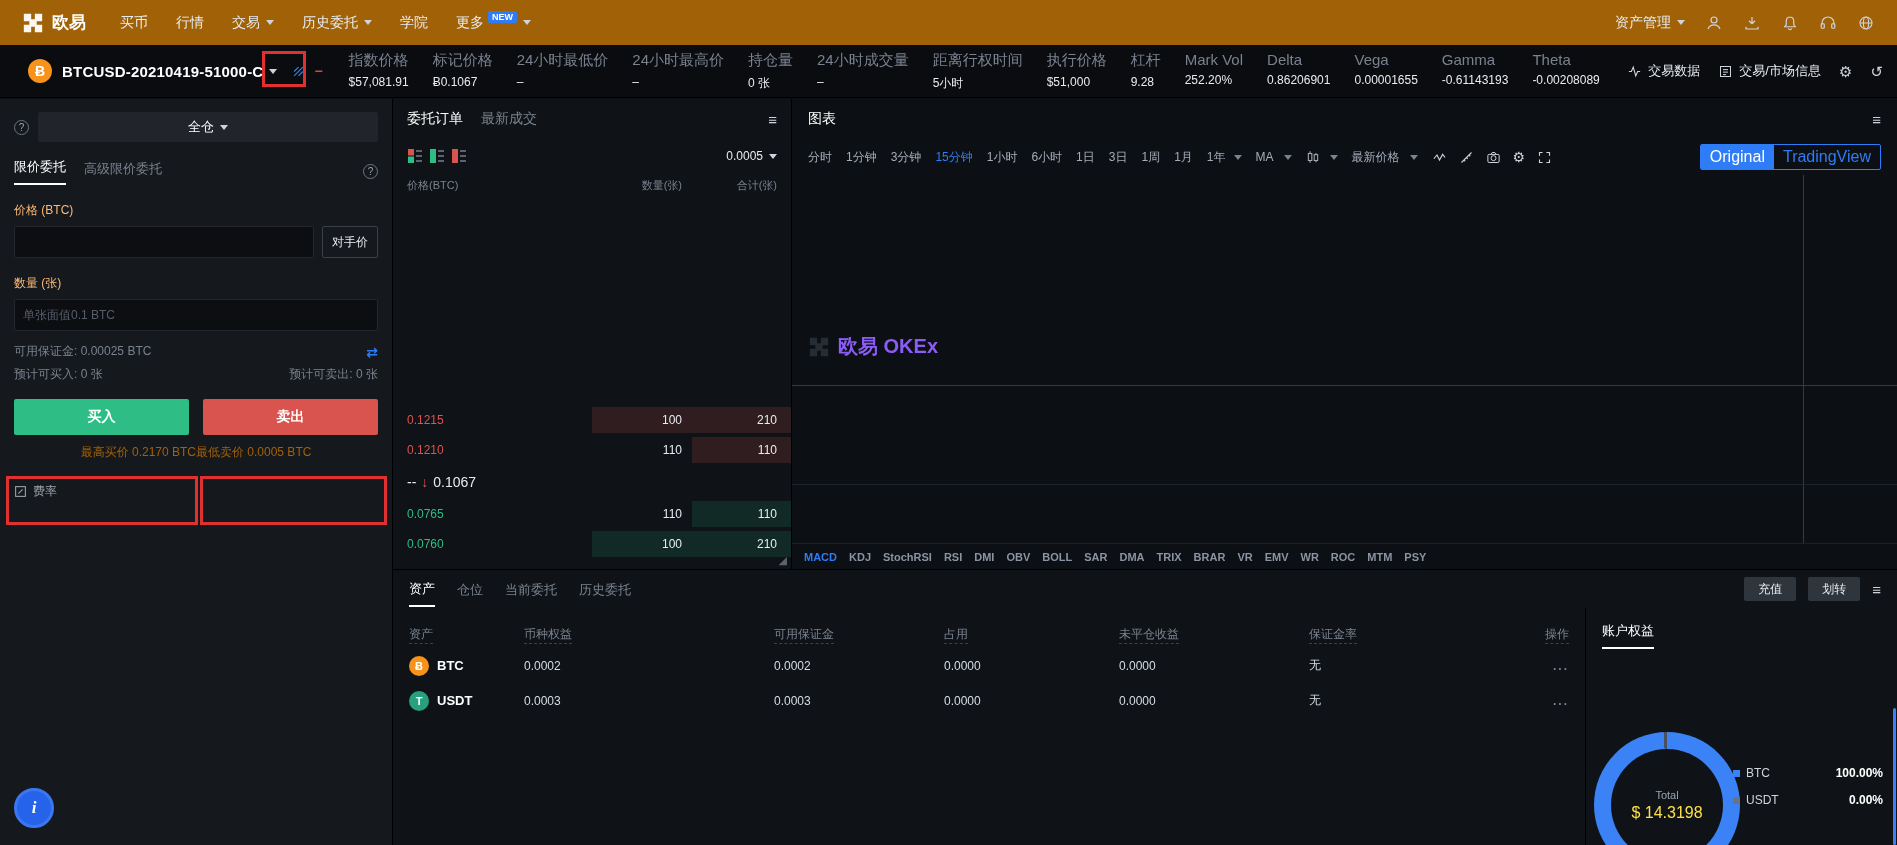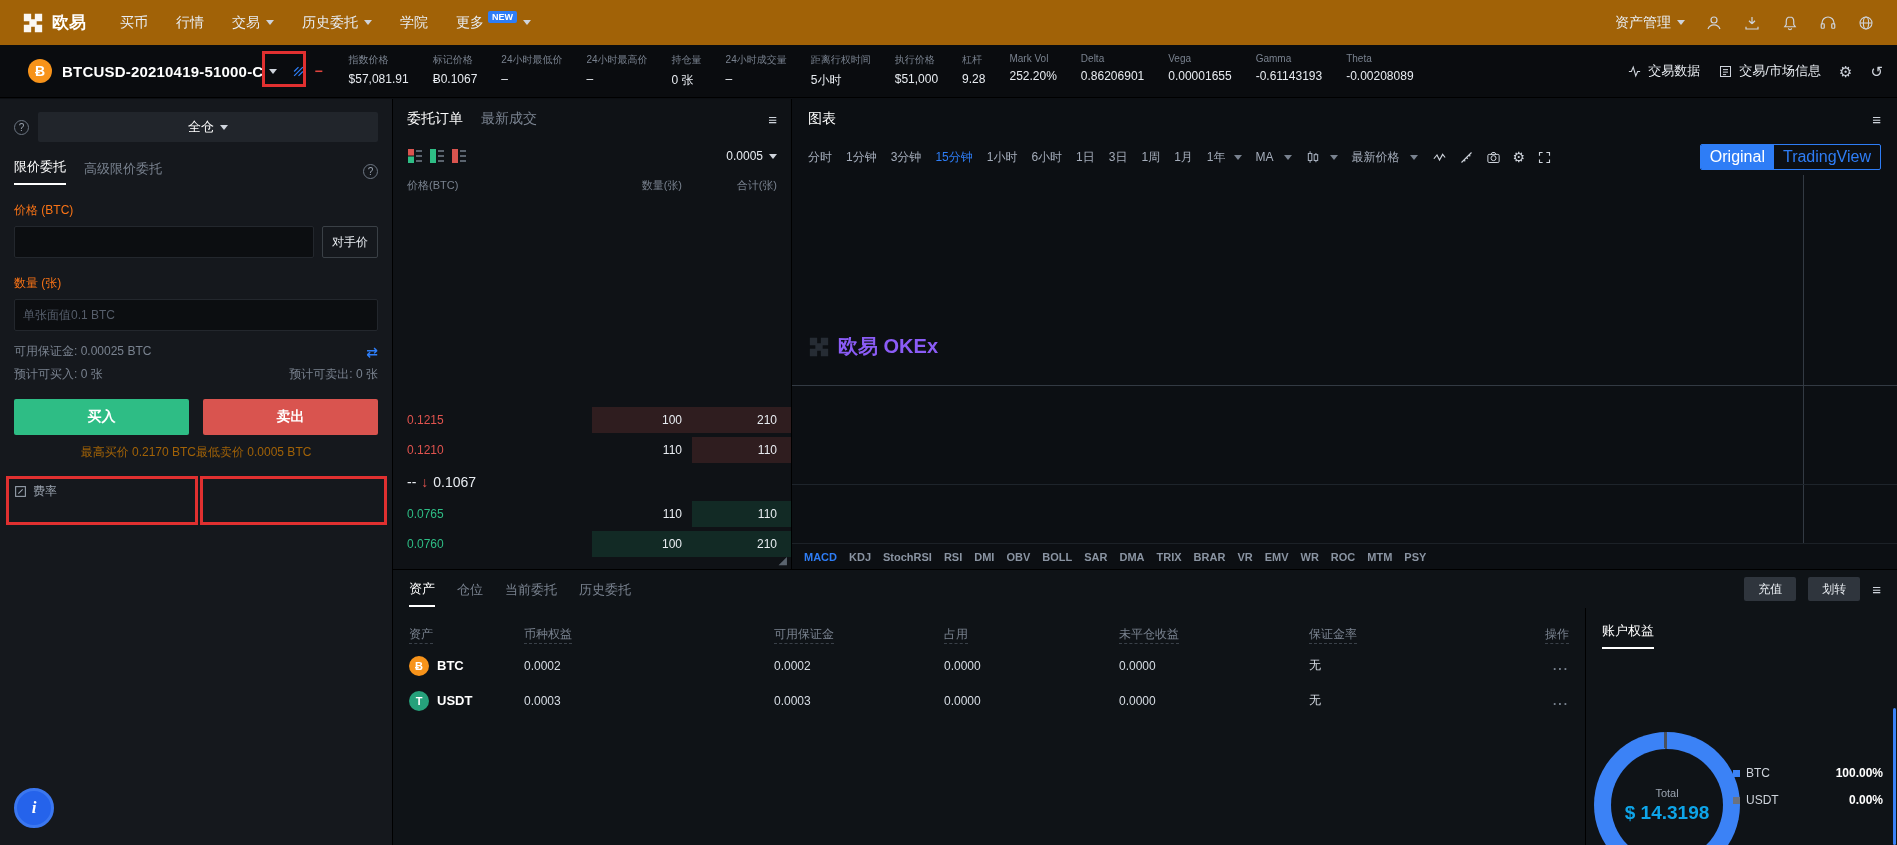--- a/index.html
+++ b/index.html
@@ -23,39 +23,39 @@
   .caret { width:0; height:0; border-left:4px solid transparent; border-right:4px solid transparent; border-top:5px solid #79828f; display:inline-block; margin-left:6px; }
   .caret.lite { border-top-color:#cfd4dc; }
   
   .symbolbar { height:53px; background:#0a0c0f; border-bottom:1px solid #000; display:flex; align-items:center; padding:0 14px 0 28px; }
   .coin-circle { width:24px; height:24px; border-radius:50%; background:#f7931a; color:#fff; font-weight:bold; font-size:14px; display:flex; align-items:center; justify-content:center; margin-right:10px; }
   .symbol-name { font-size:15px; font-weight:bold; color:#fff; letter-spacing:.2px; }
   .mini-ic { margin-left:14px; display:flex; align-items:center; gap:8px; }
   .mini-red { color:#e0443e; font-weight:bold; font-size:14px; }
   .stats { display:flex; align-items:flex-start; gap:24px; margin-left:26px; }
   .stat { white-space:nowrap; }
-  .s-label { font-size:10px; color:#79828f; margin-bottom:5px; }
+  .s-label { font-size:15px; color:#79828f; margin-bottom:5px; }
   .s-value { font-size:12px; color:#e8ecf1; }
   .symbolbar-right { margin-left:auto; display:flex; align-items:center; gap:18px; font-size:13px; color:#e8ecf1; }
   .sb-link { display:flex; align-items:center; gap:6px; cursor:pointer; }
   .glyph { font-size:15px; color:#cfd4dc; line-height:1; }
   
   .main { position:absolute; top:99px; left:0; right:0; bottom:0; display:flex; }
   .order-panel { width:393px; background:#15181d; border-right:1px solid #000; padding:0 14px; position:relative; }
   .center { flex:1; display:flex; flex-direction:column; min-width:0; }
   .upper { height:470px; display:flex; min-width:0; }
   
   .mode-row { margin-top:13px; display:flex; align-items:center; gap:9px; }
   .help-circle { width:15px; height:15px; border:1px solid #6c7683; border-radius:50%; color:#9aa3af; font-size:10px; display:inline-flex; align-items:center; justify-content:center; flex:none; }
   .mode-select { flex:1; height:30px; background:#21252b; border-radius:2px; display:flex; align-items:center; justify-content:center; font-size:13px; color:#fff; cursor:pointer; }
   .op-tabs { margin-top:16px; display:flex; align-items:flex-end; gap:18px; font-size:13px; }
   .op-tab { color:#79828f; padding-bottom:7px; cursor:pointer; }
   .op-tab.active { color:#fff; border-bottom:2px solid #fff; }
   .op-tabs .help-circle { margin-left:auto; margin-bottom:6px; }
-  .fld-label { margin-top:17px; font-size:12px; color:#f97316; }
+  .fld-label { margin-top:17px; font-size:12px; color:#fdba74; }
   .price-row { margin-top:7px; display:flex; gap:8px; }
   .txt-input { height:32px; background:#0c0e11; border:1px solid #23272d; border-radius:2px; color:#e8ecf1; font-size:12px; padding:0 8px; width:100%; outline:none; font-family:inherit; }
   .txt-input::placeholder { color:#565e6b; }
   .bbo-btn { flex:none; width:56px; height:32px; background:transparent; border:1px solid #3a4046; border-radius:2px; color:#e8ecf1; font-size:12px; cursor:pointer; font-family:inherit; }
   .amount-input { margin-top:7px; }
   .avail-row { margin-top:12px; display:flex; justify-content:space-between; align-items:center; font-size:12px; color:#79828f; }
   .transfer-ic { color:#2e7df6; font-size:14px; font-weight:bold; cursor:pointer; }
   .est-row { margin-top:6px; display:flex; justify-content:space-between; font-size:12px; color:#79828f; }
   .btn-row { margin-top:16px; display:flex; gap:14px; }
   .trade-btn { flex:1; height:36px; border:none; border-radius:2px; color:#fff; font-size:14px; font-weight:bold; cursor:pointer; font-family:inherit; }
@@ -130,21 +130,21 @@
   .coin-ic.usdt { background:#26a17b; }
   .coin-name { font-weight:bold; color:#fff; font-size:13px; }
   .dots { color:#79828f; letter-spacing:2px; font-weight:bold; }
   
   .account-panel { width:312px; border-left:1px solid #000; position:relative; padding:14px 16px; overflow:hidden; }
   .acct-title { display:inline-block; font-size:13px; color:#fff; padding-bottom:7px; border-bottom:2px solid #fff; }
   .donut { position:absolute; left:8px; top:124px; width:146px; height:146px; border-radius:50%;
     background:conic-gradient(#3b82f6 0 99.3%, #4a515c 99.3% 100%); display:flex; align-items:center; justify-content:center; }
   .donut-hole { width:112px; height:112px; border-radius:50%; background:#0f1317; display:flex; flex-direction:column; align-items:center; justify-content:center; gap:3px; }
   .total-label { font-size:11px; color:#9aa3af; }
-  .total-value { font-size:19px; font-weight:bold; color:#0ea5e9; }
+  .total-value { font-size:16px; font-weight:normal; color:#fde047; }
   .legend { position:absolute; right:14px; top:158px; width:150px; display:flex; flex-direction:column; gap:13px; }
   .legend-row { display:flex; align-items:center; font-size:12px; }
   .dot { width:7px; height:7px; margin-right:6px; flex:none; }
   .dot.blue { background:#3b82f6; } .dot.gray { background:#6b7280; }
   .legend-name { color:#cfd4dc; }
   .legend-val { margin-left:auto; color:#fff; font-weight:bold; }
   .scroll-thumb { position:absolute; right:1px; top:100px; bottom:0; width:3px; background:#3b82f6; border-radius:2px; }
   
   .anno { position:absolute; border:3px solid #e03030; z-index:50; pointer-events:none; }
   .anno-symbol { left:262px; top:51px; width:44px; height:36px; }

